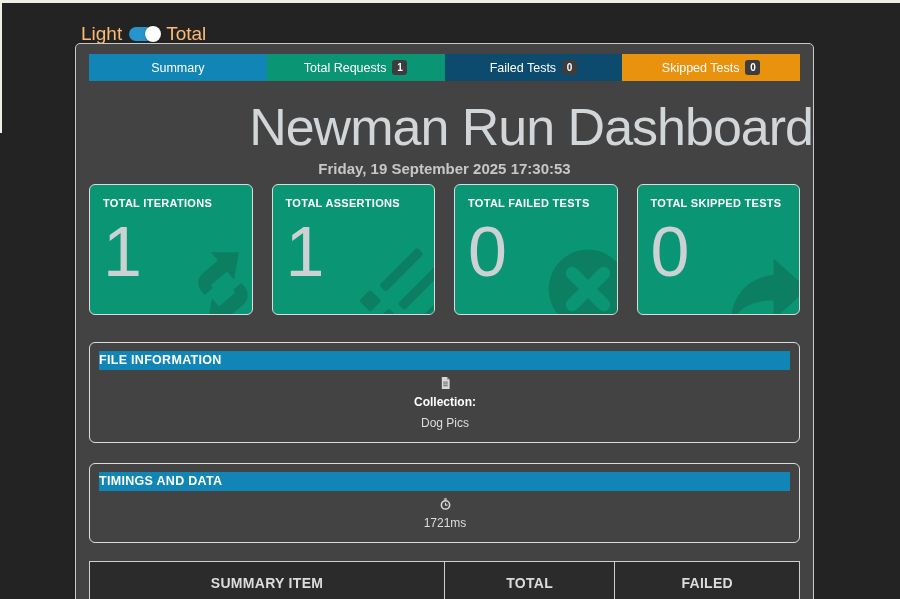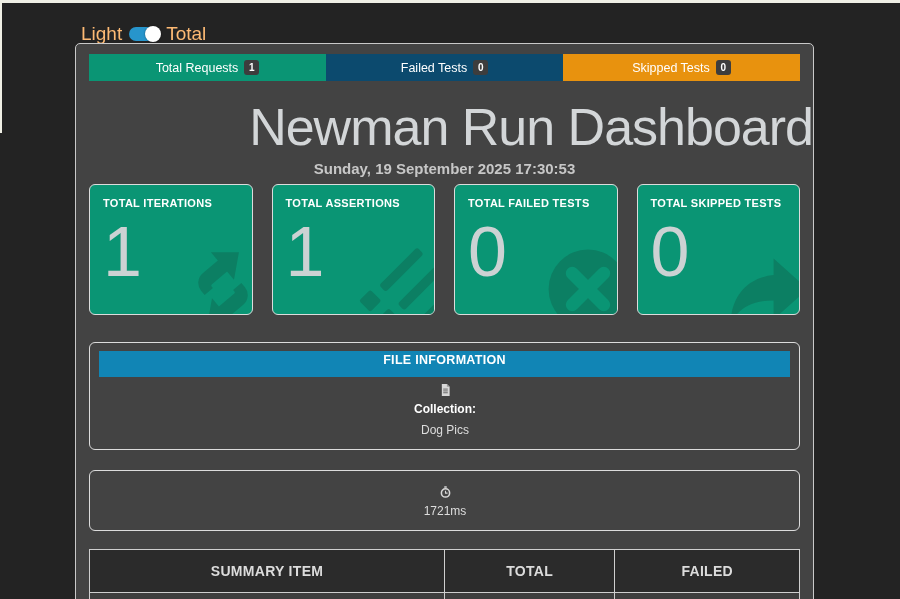--- a/index.html
+++ b/index.html
@@ -43,21 +43,21 @@
     background:#0a9574; border:1px solid #dcdcdc; border-radius:6px; padding:12px 13px; }
   .card-label { color:#fff; font-size:11px; font-weight:bold; letter-spacing:.3px; }
   .card-value { font-size:70px; font-weight:300; color:#ccd2d3; line-height:1; margin-top:8px; }
   .card-icon { position:absolute; width:86px; height:86px; color:#0c7f63; right:-14px; bottom:-18px; }
   .card-icon.rot { transform:rotate(-40deg); }
   .card-icon.rot2{ transform:rotate(-45deg); right:-20px; bottom:-26px; }
 
   .panel { margin:27px 13px 0; border:1px solid #dcdcdc; border-radius:6px; padding:8px 9px 11px; }
   .panel + .panel { margin-top:20px; }
   .panel-bar { background:#1185b5; color:#fff; font-weight:bold; font-size:12.5px;
-    text-align:center; height:26px; line-height:19px; letter-spacing:.3px; }
+    text-align:left; height:19px; line-height:19px; letter-spacing:.3px; }
   .panel-line { margin-top:7px; margin-left:1px; font-size:12px; color:#ddd;
     display:flex; align-items:center; gap:5px; line-height:16px;flex-direction:column; }
   .panel-line b { color:#fff; }
   .mini-icon { width:11px; height:12px; color:#d8d8d8; flex:0 0 auto; }
 
   table.summary { margin:18px 13px 0; width:calc(100% - 26px); border-collapse:collapse; table-layout:fixed; }
   table.summary th, table.summary td { border:1px solid #cfcfcf; }
   table.summary th { background:#2b2b2b; height:43px; color:#dcdcdc; font-size:14px; letter-spacing:.3px; }
   table.summary td { background:#3e3e3e; height:32px; color:#e3e3e3; font-size:12px; text-align:center; }
   table.summary td.item { text-align:left; padding-left:10px; }
@@ -73,36 +73,39 @@
   <span>Light</span>
   <span class="switch">
     <span class="knob"></span>
   </span>
   <span>Total</span>
 </div>
 
 <div class="container">
 
   <nav class="tabs">
+    <div class="tab tab--summary">
+      <span>Summary</span>
+    </div>
     <div class="tab tab--requests">
       <span>Total Requests</span>
       <span class="badge">1</span>
     </div>
     <div class="tab tab--failed">
       <span>Failed Tests</span>
       <span class="badge">0</span>
     </div>
     <div class="tab tab--skipped">
       <span>Skipped Tests</span>
       <span class="badge">0</span>
     </div>
   </nav>
 
   <h1 class="title">Newman Run Dashboard</h1>
-  <div class="date">Sunday, 19 September 2025 17:30:53</div>
+  <div class="date">Friday, 19 September 2025 17:30:53</div>
 
   <div class="cards">
     <div class="card">
       <div class="card-label">TOTAL ITERATIONS</div>
       <div class="card-value">1</div>
       <svg class="card-icon rot" viewBox="0 0 24 24" fill="currentColor">
         <path d="M7 10V8.5A3.5 3.5 0 0 1 10.5 5H16V2l6 5-6 5V9h-5.5a.5.5 0 0 0-.5.5V10H7z"></path>
         <path d="M17 14v1.5a3.5 3.5 0 0 1-3.5 3.5H8v3l-6-5 6-5v3h5.5a.5.5 0 0 0 .5-.5V14h3z"></path>
       </svg>
     </div>
@@ -142,20 +145,21 @@
         <path d="M4 0h11l6 6v20H4z"></path>
           <path d="M15 0v6h6" fill="#9a9a9a"></path>
         <path d="M7 11h10M7 15h10M7 19h10" stroke="#434343" stroke-width="1.6"></path>
       </svg>
       <b>Collection:</b>
       <span>Dog Pics</span>
     </div>
   </section>
 
   <section class="panel">
+    <div class="panel-bar">TIMINGS AND DATA</div>
     <div class="panel-line">
       <svg class="mini-icon" viewBox="0 0 24 26" fill="none" stroke="currentColor">
         <rect x="9" y="0.5" width="6" height="3" fill="currentColor" stroke="none" rx="1"></rect>
         <circle cx="12" cy="15" r="9" stroke-width="3.4"></circle>
         <path d="M12 10v5.5h4.5" stroke-width="2.4"></path>
       </svg>
       <span>1721ms</span>
     </div>
   </section>
 

